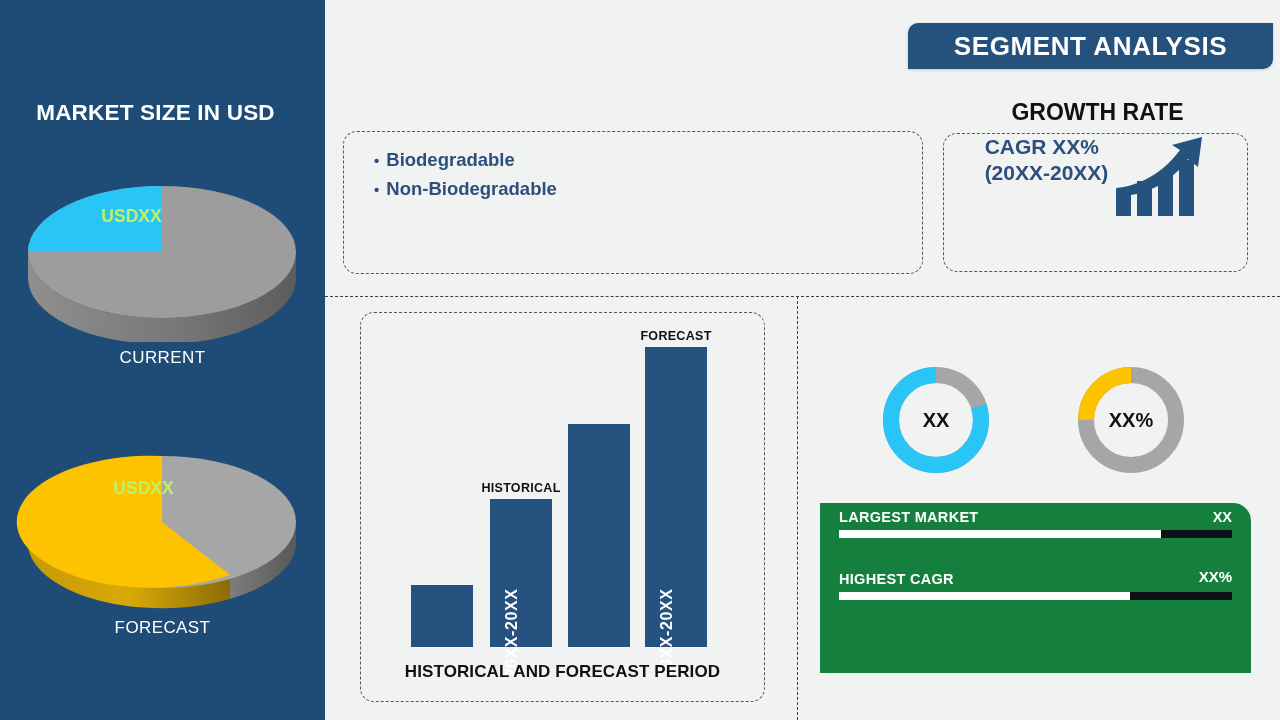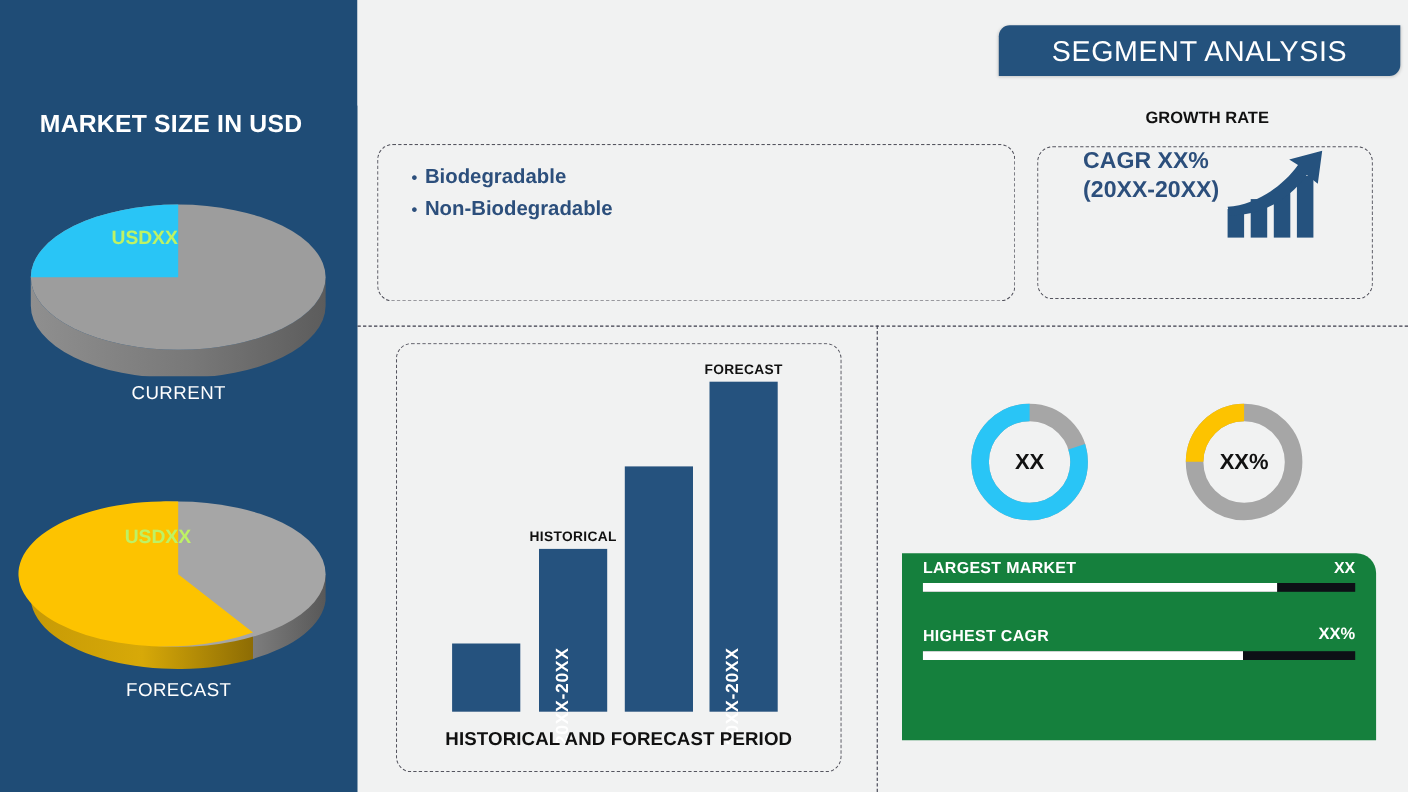--- a/index.html
+++ b/index.html
@@ -43,21 +43,21 @@
     background:#f1f2f2;
   }
   .title-pill {
     position:absolute; left:583px; top:23px; width:365px; height:46px;
     background:#24527d;
     border-radius:10px 0 10px 0;
     display:flex; align-items:center; justify-content:center;
     box-shadow:0 1px 3px rgba(0,0,0,.18);
   }
   .title-pill span {
-    color:#ffffff; font-size:26px; font-weight:normal; letter-spacing:.6px;text-align:center;
+    color:#ffffff; font-size:26px; font-weight:bold; letter-spacing:.6px;text-align:center;
   }
   .logo {
     position:absolute; left:1135px; top:14px;
     display:flex; align-items:center; gap:4px;
   }
   .logo-mark {
     position:relative; font-size:30px; font-weight:bold; line-height:1;
     color:#29c5f6; letter-spacing:-1.2px;
   }
   .logo-dot {
@@ -75,21 +75,21 @@
   .div-v {
     position:absolute; left:797px; top:296px; width:0; height:424px;
     border-left:1.4px dashed #3b3b4a;
   }
 
   
   .sec-head {
     position:absolute; color:#111111; font-weight:bold;
   }
   .sec-head.products { left:369px; top:96px; font-size:23px; letter-spacing:.2px; }
-  .sec-head.growth   { left:940px; top:99px; width:315px; text-align:center; font-size:15px; }
+  .sec-head.growth   { left:940px; top:99px; width:315px; text-align:center; font-size:23px; }
 
   
   .card-dashed {
     position:absolute; border:1.3px dashed #55555f; border-radius:14px;
     background:#f1f2f2;
   }
   .card-products { left:343px; top:131px; width:580px; height:143px; }
   .card-growth   { left:943px; top:133px; width:305px; height:139px; }
   .card-bars     { left:360px; top:312px; width:405px; height:390px; }
 

